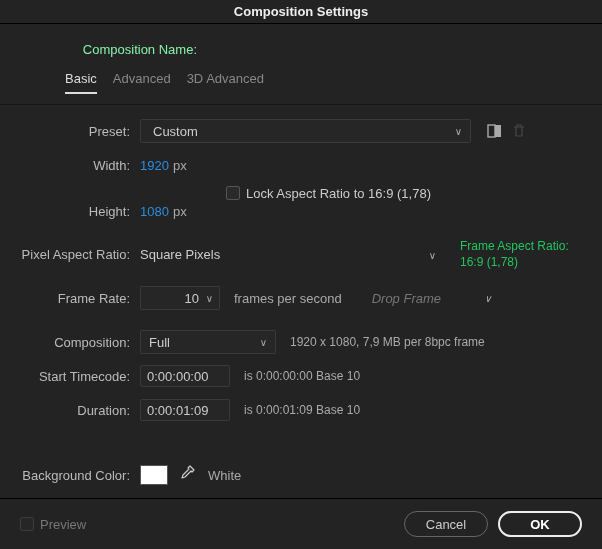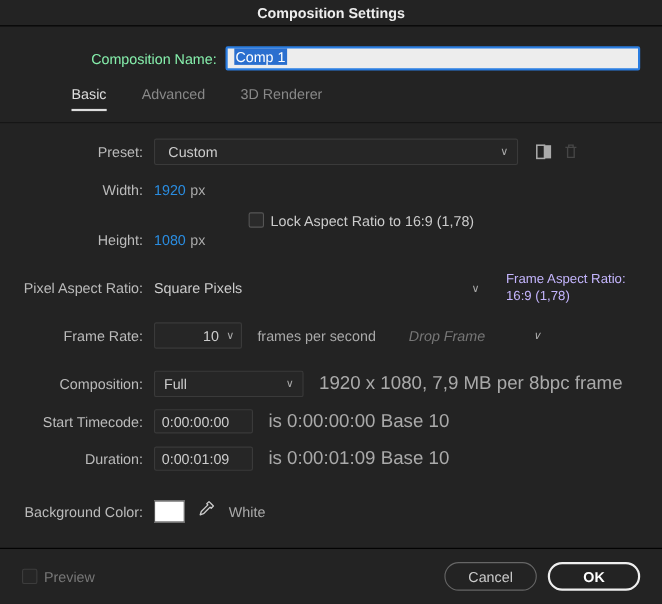--- a/index.html
+++ b/index.html
@@ -6,21 +6,21 @@
   *{box-sizing:border-box;}
   .window{width:602px;height:549px;background:#232323;display:flex;flex-direction:column;}
   .titlebar{height:24px;background:#232323;display:flex;align-items:center;justify-content:center;border-bottom:1px solid #000;}
   .titlebar-text{font-weight:600;color:#eee;}
   .body{flex:1;padding:18px 20px 0 20px;display:flex;flex-direction:column;}
   .row{display:flex;align-items:center;margin-bottom:14px;}
   .label{color:#86efac;text-align:right;padding-right:8px;}
   .name-label{width:185px;}
   .name-input{flex:1;height:22px;background:#ededed;color:#000;border:2px solid #2a7de1;border-radius:2px;padding:0 6px;font-size:13px;}
   .name-input span{background:#2a6fcf;color:#fff;padding:0 1px;}
-  .tabs{display:flex;gap:32px;padding-left:45px;margin-bottom:10px;}
+  .tabs{display:flex;gap:16px;padding-left:45px;margin-bottom:10px;}
   .tab{color:#888;padding-bottom:6px;cursor:pointer;}
   .tab.active{color:#ddd;border-bottom:2px solid #ddd;}
   .divider{height:1px;background:#000;opacity:.4;margin:0 -20px 14px -20px;}
   .form-row{display:flex;align-items:center;margin-bottom:10px;min-height:24px;}
   .form-label{width:120px;text-align:right;color:#bbb;padding-right:10px;}
   .select{background:#262626;border:1px solid #3a3a3a;height:24px;display:flex;align-items:center;padding:0 8px;color:#ccc;position:relative;border-radius:2px;}
   .select.wide{width:331px;padding-left:12px;}
   .select.med{width:136px;}
   .select.small{width:80px;justify-content:flex-end;padding-right:20px;}
   .chev{margin-left:auto;font-size:10px;color:#aaa;}
@@ -33,42 +33,41 @@
   .cb{width:14px;height:14px;background:#2a2a2a;border:1px solid #555;border-radius:2px;}
   .cb.disabled{opacity:.5;}
   .dim{color:#777;}
   .textval{background:#262626;border:1px solid #3a3a3a;height:22px;width:90px;display:flex;align-items:center;padding:0 6px;color:#ccc;border-radius:2px;text-align:center;}
   .swatch{width:28px;height:20px;background:#fff;border:1px solid #555;margin-right:10px;}
   .eyedrop{width:18px;height:18px;display:flex;align-items:center;justify-content:center;margin-right:12px;}
   .footer{margin-top:auto;display:flex;align-items:center;padding:12px 20px;border-top:1px solid #000;}
   .btn{height:26px;min-width:84px;border-radius:14px;display:flex;align-items:center;justify-content:center;font-size:13px;cursor:pointer;}
   .btn.cancel{border:1px solid #666;color:#ccc;margin-right:10px;}
   .btn.ok{border:2px solid #eee;color:#fff;font-weight:600;}
-  .rightinfo{font-size:17px;color:#aaa;margin-left:14px;}
+  .rightinfo{font-size:12px;color:#aaa;margin-left:14px;}
   svg{overflow:visible;}
 </style>
 </head>
 <body>
 
 <div class="window">
   <div class="titlebar">
     <span class="titlebar-text">Composition Settings</span>
   </div>
 
   <div class="body">
 
     <div class="row">
       <span class="label name-label">Composition Name:</span>
-      <div class="name-input"><span>Comp 1</span></div>
     </div>
 
     <div class="tabs">
       <div class="tab active">Basic</div>
       <div class="tab">Advanced</div>
-      <div class="tab">3D Renderer</div>
+      <div class="tab">3D Advanced</div>
     </div>
     <div class="divider"></div>
 
     <div class="form-row">
       <span class="form-label">Preset:</span>
       <div class="select wide">
         <span>Custom</span>
         <span class="chev">∨</span>
       </div>
       <div class="iconbtn" style="margin-left:12px;">
@@ -104,21 +103,21 @@
       <span class="val-link">1080</span>
       <span class="unit">px</span>
     </div>
 
     <div class="form-row" style="margin-top:6px;">
       <span class="form-label">Pixel Aspect Ratio:</span>
       <div class="select" style="width:290px;background:transparent;border:none;padding-left:0;position:relative;">
         <span>Square Pixels</span>
         <span class="chev-abs" style="right:-6px;">∨</span>
       </div>
-      <div style="margin-left:30px;font-size:12px;color:#c4b5fd;line-height:1.3;">
+      <div style="margin-left:30px;font-size:12px;color:#22c55e;line-height:1.3;">
         <div>Frame Aspect Ratio:</div>
         <div>16:9 (1,78)</div>
       </div>
     </div>
 
     <div class="form-row" style="margin-top:6px;">
       <span class="form-label">Frame Rate:</span>
       <div class="select small">
         <span>10</span>
         <span class="chev-abs">∨</span>
@@ -148,21 +147,21 @@
     </div>
 
     <div class="form-row">
       <span class="form-label">Duration:</span>
       <div class="textval">
           <span>0:00:01:09</span>
         </div>
       <span class="rightinfo">is 0:00:01:09  Base 10</span>
     </div>
 
-    <div class="form-row" style="margin-top:14px;">
+    <div class="form-row" style="margin-top:31px;">
       <span class="form-label">Background Color:</span>
       <div class="swatch"></div>
       <div class="eyedrop">
         <svg width="16" height="16" viewBox="0 0 16 16">
             <path d="M13 1l2 2-2 2-1-1-6 6-3 1 1-3 6-6-1-1 2-2z" fill="none" stroke="#ccc" stroke-width="1.2" stroke-linejoin="round"></path>
           </svg>
       </div>
       <span style="color:#aaa;">White</span>
     </div>
   </div>

